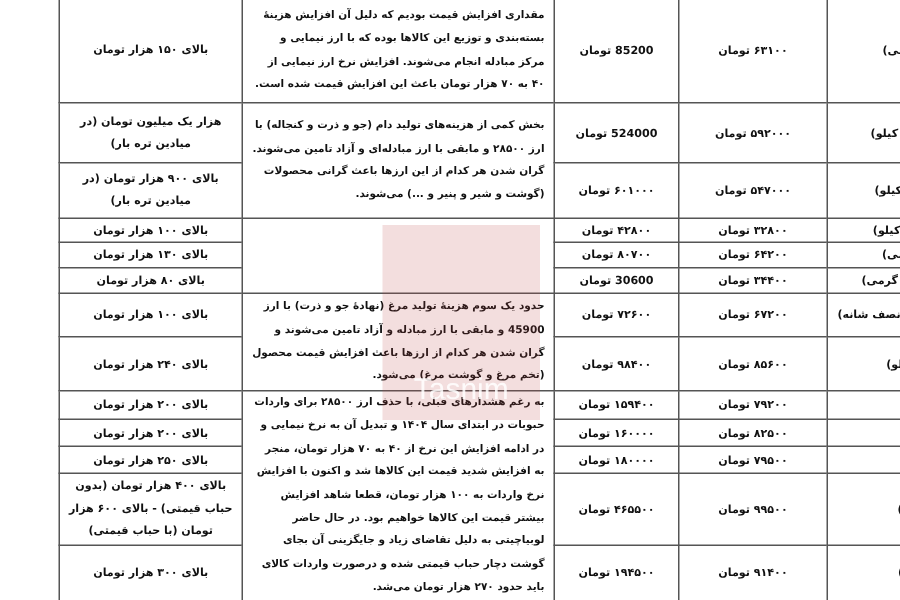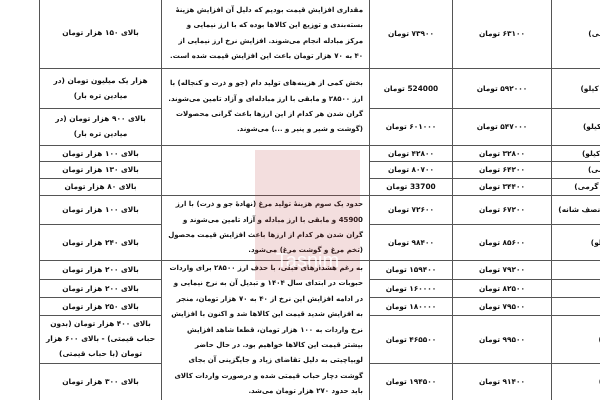--- a/index.html
+++ b/index.html
@@ -33,21 +33,21 @@
     <col class="c-name">
         <col class="c-old">
         <col class="c-new">
         <col class="c-desc">
         <col class="c-market">
   </colgroup>
   <tbody>
     <tr style="height:70px">
       <td class="name">روغن مایع (۹۰۰ گرمی)</td>
       <td>۶۳۱۰۰ تومان</td>
-      <td>۷۳۹۰۰ تومان</td>
+      <td>85200 تومان</td>
       <td class="desc">مقداری افزایش قیمت بودیم که دلیل آن افزایش هزینهٔ بسته‌بندی و توزیع این کالاها بوده که با ارز نیمایی و مرکز مبادله انجام می‌شوند. افزایش نرخ ارز نیمایی از ۴۰ به ۷۰ هزار تومان باعث این افزایش قیمت شده است.</td>
       <td class="note">بالای ۱۵۰ هزار تومان</td>
     </tr>
     <tr style="height:40px">
       <td class="name">گوشت گوسفند (یک کیلو)</td>
       <td>۵۹۲۰۰۰ تومان</td>
       <td>524000 تومان</td>
       <td class="desc" rowspan="2">بخش کمی از هزینه‌های تولید دام (جو و ذرت و کنجاله) با ارز ۲۸۵۰۰ و مابقی با ارز مبادله‌ای و آزاد تامین می‌شوند. گران شدن هر کدام از این ارزها باعث گرانی محصولات (گوشت و شیر و پنیر و ...) می‌شوند.</td>
       <td class="note">هزار یک میلیون تومان (در میادین تره بار)</td>
     </tr>
@@ -66,21 +66,21 @@
     </tr>
     <tr style="height:17px">
       <td class="name">پنیر ایرانی (۵۰۰ گرمی)</td>
       <td>۶۴۲۰۰ تومان</td>
       <td>۸۰۷۰۰ تومان</td>
       <td>بالای ۱۳۰ هزار تومان</td>
     </tr>
     <tr style="height:17px">
       <td class="name">کره پاستوریزه (۱۰۰ گرمی)</td>
       <td>۳۴۴۰۰ تومان</td>
-      <td>33700 تومان</td>
+      <td>30600 تومان</td>
       <td>بالای ۸۰ هزار تومان</td>
     </tr>
     <tr style="height:29px">
       <td class="name">تخم مرغ (یک کیلو : نصف شانه)</td>
       <td>۶۷۲۰۰ تومان</td>
       <td>۷۲۶۰۰ تومان</td>
       <td class="desc" rowspan="2">حدود یک سوم هزینهٔ تولید مرغ (نهادهٔ جو و ذرت) با ارز 45900 و مابقی با ارز مبادله و آزاد تامین می‌شوند و گران شدن هر کدام از ارزها باعث افزایش قیمت محصول (تخم مرغ و گوشت مرغ) می‌شود.</td>
       <td>بالای ۱۰۰ هزار تومان</td>
     </tr>
     <tr style="height:36px">

